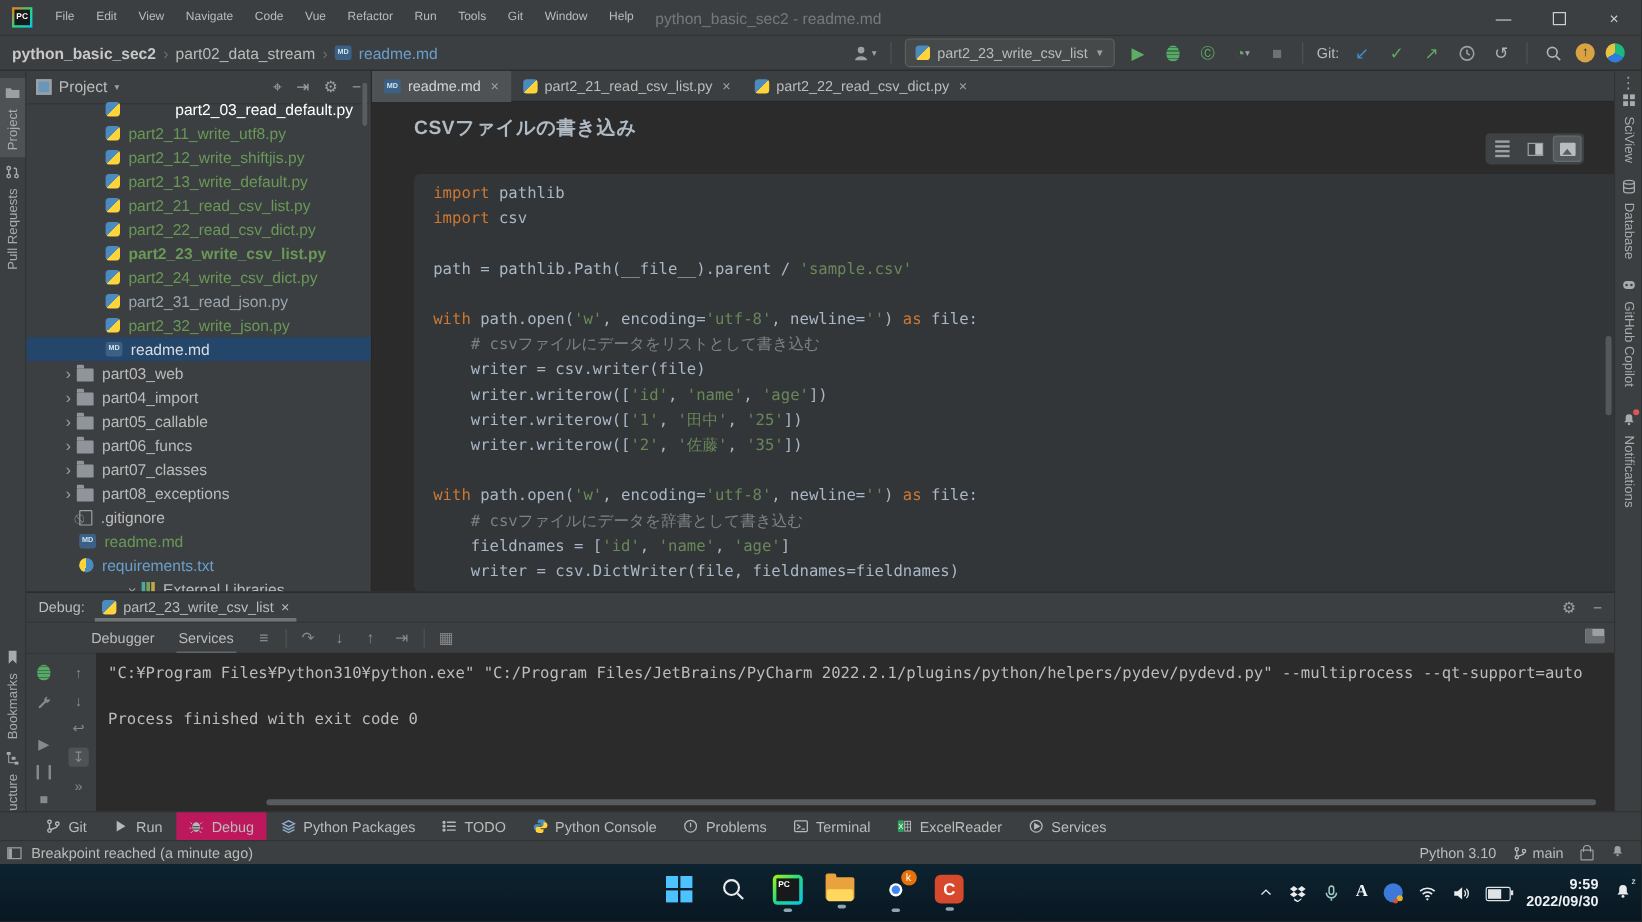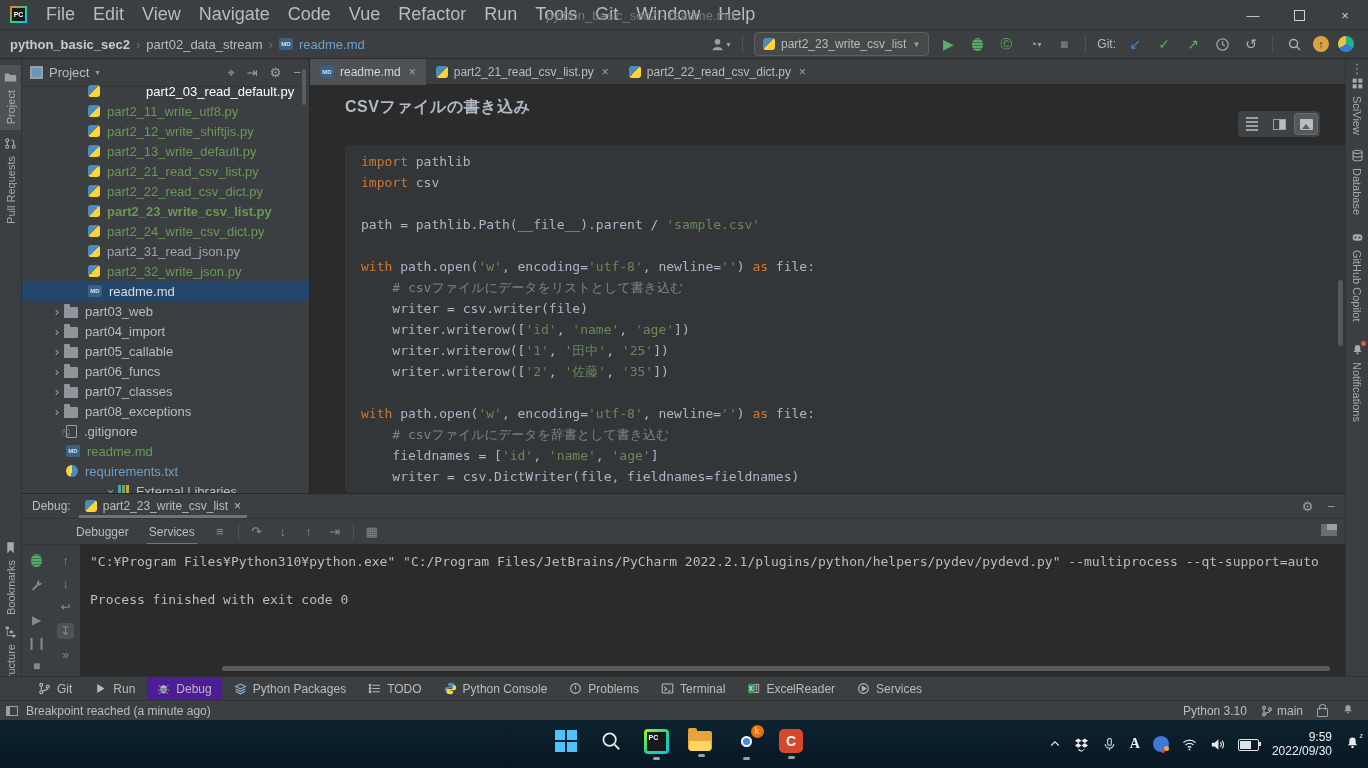--- a/index.html
+++ b/index.html
@@ -5,21 +5,21 @@
   html,body{margin:0;padding:0;width:1368px;height:768px;overflow:hidden;background:#2b2b2b;
     font-family:"Liberation Sans",sans-serif;-webkit-font-smoothing:antialiased;}
   #app{position:relative;width:1368px;height:768px;background:#2b2b2b;color:#bbb;font-size:13px;}
   
   #titlebar{position:absolute;left:0;top:0;width:1368px;height:30px;background:#3c3f41;
     display:flex;align-items:center;border-bottom:1px solid #323232;box-sizing:border-box;}
   #pc-logo{width:17px;height:17px;margin:0 10px 0 10px;background:linear-gradient(135deg,#f97a12,#21d789 55%,#07c3f2);
     display:flex;align-items:center;justify-content:center;}
   #pc-logo i{font-style:normal;background:#17191a;color:#fff;font-size:7px;font-weight:bold;width:13px;height:13px;
     display:flex;align-items:center;justify-content:center;}
-  .menu-item{padding:0 9px;height:30px;display:flex;align-items:center;color:#bbb;font-size:18px;cursor:default;}
+  .menu-item{padding:0 9px;height:30px;display:flex;align-items:center;color:#bbb;font-size:10px;cursor:default;}
   #win-title{position:absolute;left:546px;top:0;height:30px;display:flex;align-items:center;color:#787878;font-size:13px;}
   #win-controls{position:absolute;right:0;top:0;height:30px;display:flex;}
   .win-btn{width:46px;height:30px;display:flex;align-items:center;justify-content:center;color:#cfcfcf;font-size:13px;}
   .win-btn .sq{width:9px;height:9px;border:1px solid #cfcfcf;}
   
   #toolbar2{position:absolute;left:0;top:30px;width:1368px;height:29px;background:#3c3f41;display:flex;align-items:center;
     border-bottom:1px solid #2b2b2b;box-sizing:border-box;}
   #breadcrumbs{display:flex;align-items:center;padding-left:10px;gap:6px;}
   .crumb{color:#bbb;font-size:13px;}
   .crumb.first{font-weight:bold;color:#c8c8c8;}
@@ -111,21 +111,21 @@
   #console{position:absolute;left:58px;top:50px;right:0;bottom:0;background:#2b2b2b;
     font-family:"DejaVu Sans Mono",monospace;font-size:13px;color:#bcbcbc;padding:8px 0 0 10px;box-sizing:border-box;}
   .con-line{white-space:pre;line-height:19px;height:19px;overflow:hidden;}
   #hscroll{position:absolute;left:200px;bottom:5px;width:1108px;height:5px;background:#585b5d;border-radius:3px;}
   #dbg-layout{position:absolute;right:8px;top:30px;width:16px;height:12px;background:#9da0a2;border-radius:1px;
     box-shadow:inset 6px -6px 0 #6a6e70;}
   
   #bottombar{position:absolute;left:0;top:676px;width:1368px;height:24px;background:#3c3f41;display:flex;align-items:center;
     gap:2px;padding-left:28px;box-sizing:border-box;border-top:1px solid #323232;}
   .bb-item{display:flex;align-items:center;gap:6px;font-size:12px;color:#bbb;padding:0 10px;height:24px;}
-  .bb-item.active{background:#4c1d95;}
+  .bb-item.active{background:#be185d;}
   .bb-item svg{width:13px;height:13px;}
   
   #statusbar{position:absolute;left:0;top:700px;width:1368px;height:20px;background:#3c3f41;border-top:1px solid #323232;
     display:flex;align-items:center;font-size:12px;color:#bbb;box-sizing:border-box;}
   #sb-icon{width:12px;height:10px;border:1px solid #9da0a2;margin:0 8px 0 6px;box-sizing:border-box;
     box-shadow:inset 3px 0 0 #9da0a2;}
   #sb-right{margin-left:auto;display:flex;align-items:center;gap:14px;padding-right:14px;color:#bbb;}
   #sb-right svg{width:12px;height:12px;}
   .lock{width:9px;height:7px;border:1px solid #9da0a2;border-radius:1px;position:relative;margin-top:4px;}
   .lock:before{content:"";position:absolute;left:1px;top:-5px;width:5px;height:5px;border:1px solid #9da0a2;border-bottom:none;border-radius:4px 4px 0 0;}
@@ -151,21 +151,21 @@
   .chrome-ic .wheel{width:25px;height:25px;border-radius:50%;
     background:conic-gradient(from -30deg,#ea4335 0 33%,#34a853 0 66%,#fbbc05 0 100%);}
   .chrome-ic .hub{position:absolute;left:7px;top:7px;width:11px;height:11px;border-radius:50%;background:#fff;}
   .chrome-ic .dot{position:absolute;left:9px;top:9px;width:7px;height:7px;border-radius:50%;background:#4285f4;}
   .chrome-ic .badge{position:absolute;right:-5px;top:-4px;width:13px;height:13px;border-radius:50%;background:#e8710a;
     color:#fff;font-size:9px;display:flex;align-items:center;justify-content:center;}
   .cam-ic{width:24px;height:24px;border-radius:5px;background:#d6492c;color:#fff;font-weight:bold;font-size:14px;
     display:flex;align-items:center;justify-content:center;}
   #tb-tray{position:absolute;right:8px;display:flex;align-items:center;gap:13px;color:#e8eaec;}
   #tb-tray svg{width:15px;height:15px;}
-  #clock{text-align:right;font-size:12px;line-height:14px;color:#eef1f3;}
+  #clock{text-align:right;font-size:12px;line-height:14px;color:#eef1f3;font-weight:bold;}
   .ball-ic{width:16px;height:16px;border-radius:50%;background:#3c79d8;position:relative;}
   .ball-ic:before{content:"";position:absolute;right:0;bottom:1px;width:5px;height:5px;border-radius:50%;background:#e3b12f;}
   .ball-ic:after{content:"";position:absolute;right:4px;bottom:-1px;width:4px;height:4px;border-radius:50%;background:#d64b3a;}
   .batt{width:19px;height:10px;border:1px solid #dfe2e4;border-radius:2px;position:relative;margin-top:2px;}
   .batt:before{content:"";position:absolute;right:-3px;top:2px;width:2px;height:4px;background:#dfe2e4;}
   .batt:after{content:"";position:absolute;left:1px;top:1px;bottom:1px;width:11px;background:#dfe2e4;}
   .ime{font-size:14px;font-weight:bold;color:#f2f4f5;font-family:"Liberation Serif",serif;}
   .notif-dot{position:absolute;right:-2px;top:-2px;width:5px;height:5px;border-radius:50%;background:#e05555;}
 </style>
 </head>

